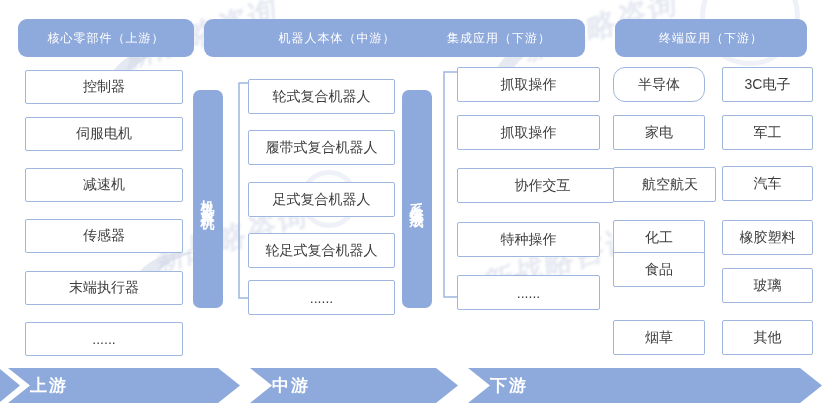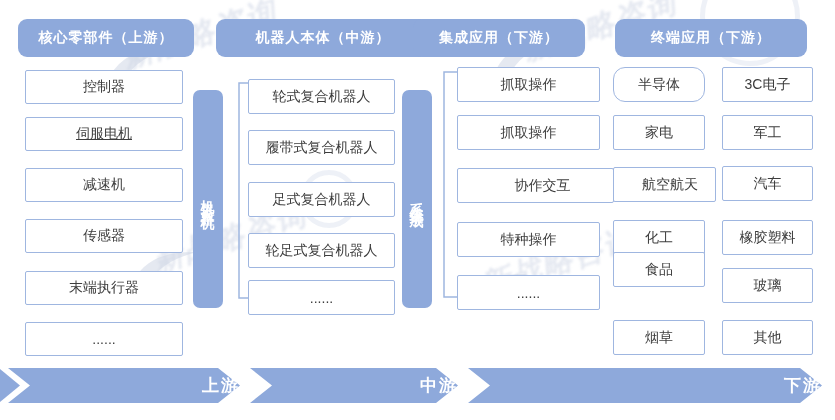--- a/index.html
+++ b/index.html
@@ -1,36 +1,36 @@
 <!DOCTYPE html>
 <html><head>
 <meta charset="utf-8">
 <style>
   html,body{margin:0;padding:0;background:#ffffff;}
   body{width:835px;height:420px;position:relative;overflow:hidden;
        font-family:"Liberation Sans","DejaVu Sans",sans-serif;}
   .stage{position:absolute;left:0;top:0;width:835px;height:420px;}
 
   .hdr{position:absolute;top:19px;height:38px;background:#8EA9DB;border-radius:9px;
-       color:#ffffff;font-weight:bold;font-size:14px;letter-spacing:1px;
+       color:#ffffff;font-weight:normal;font-size:12px;letter-spacing:1px;
        display:flex;align-items:center;justify-content:center;z-index:3;}
 
   .box{position:absolute;background:#ffffff;border:1px solid #9FB6E0;border-radius:2px;
        color:#3d3d3d;font-size:14px;display:flex;align-items:center;justify-content:center;
        z-index:3;}
 
   .vbar{position:absolute;top:90px;width:30px;height:218px;background:#8EA9DB;border-radius:7px;
         color:#ffffff;font-weight:bold;font-size:14px;z-index:3;
         display:flex;align-items:center;justify-content:center;
         writing-mode:vertical-rl;text-orientation:upright;letter-spacing:4px;}
 
   .brackets{position:absolute;left:0;top:0;z-index:2;}
 
   .band{position:absolute;left:0;top:368px;width:835px;height:35px;z-index:3;}
-  .band-label{position:absolute;top:368px;height:44px;line-height:35px;text-align:right;
+  .band-label{position:absolute;top:368px;height:44px;line-height:35px;text-align:left;
         color:#ffffff;font-weight:bold;font-size:17px;letter-spacing:2px;z-index:4;}
 
   .watermark{position:absolute;color:#c6cee0;opacity:.45;font-size:30px;font-weight:bold;
         font-style:italic;letter-spacing:2px;white-space:nowrap;z-index:1;
         transform:rotate(-18deg);filter:blur(1px);}
   .wm-swoosh{position:absolute;z-index:1;opacity:.5;}
   .wm-circle{position:absolute;border:5px solid #e3e8f1;border-radius:50%;opacity:.6;z-index:1;}
 </style>
 </head>
 <body>
@@ -50,26 +50,26 @@
   <svg class="wm-swoosh" style="left:132px;top:246px;" width="70" height="40" viewBox="0 0 70 40">
       <path d="M2 34 Q18 4 66 6 Q30 14 16 38 Z" fill="#ccd4e4"></path>
     </svg>
   <svg class="wm-swoosh" style="left:462px;top:268px;" width="70" height="40" viewBox="0 0 70 40">
       <path d="M2 34 Q18 4 66 6 Q30 14 16 38 Z" fill="#ccd4e4"></path>
     </svg>
   <div class="wm-circle" style="left:300px;top:170px;width:48px;height:48px;"></div>
   <div class="wm-circle" style="left:700px;top:-34px;width:90px;height:90px;"></div>
 
   <div class="hdr" style="left:18px;width:176px;">核心零部件（上游）</div>
-  <div class="hdr" style="left:216px;width:214px;">机器人本体（中游）</div>
+  <div class="hdr" style="left:204px;width:214px;padding-left:26px;">机器人本体（中游）</div>
   <div class="hdr" style="left:413px;width:172px;">集成应用（下游）</div>
   <div class="hdr" style="left:615px;width:192px;">终端应用（下游）</div>
 
   <div class="box" style="left:25px;top:70px;width:156px;height:32px;">控制器</div>
-  <div class="box" style="left:25px;top:117px;width:156px;height:32px;text-decoration:underline;">伺服电机</div>
+  <div class="box" style="left:25px;top:117px;width:156px;height:32px;">伺服电机</div>
   <div class="box" style="left:25px;top:168px;width:156px;height:32px;">减速机</div>
   <div class="box" style="left:25px;top:219px;width:156px;height:32px;">传感器</div>
   <div class="box" style="left:25px;top:271px;width:156px;height:32px;">末端执行器</div>
   <div class="box" style="left:25px;top:322px;width:156px;height:32px;">......</div>
 
   <div class="vbar" style="left:193px;">机器人整机</div>
 
   <svg class="brackets" width="835" height="420" viewBox="0 0 835 420">
     <path d="M249 83 H239 V298 H249" fill="none" stroke="#9FB6E0" stroke-width="1.5"></path>
     <path d="M458 72 H444 V297 H458" fill="none" stroke="#9FB6E0" stroke-width="1.5"></path>

